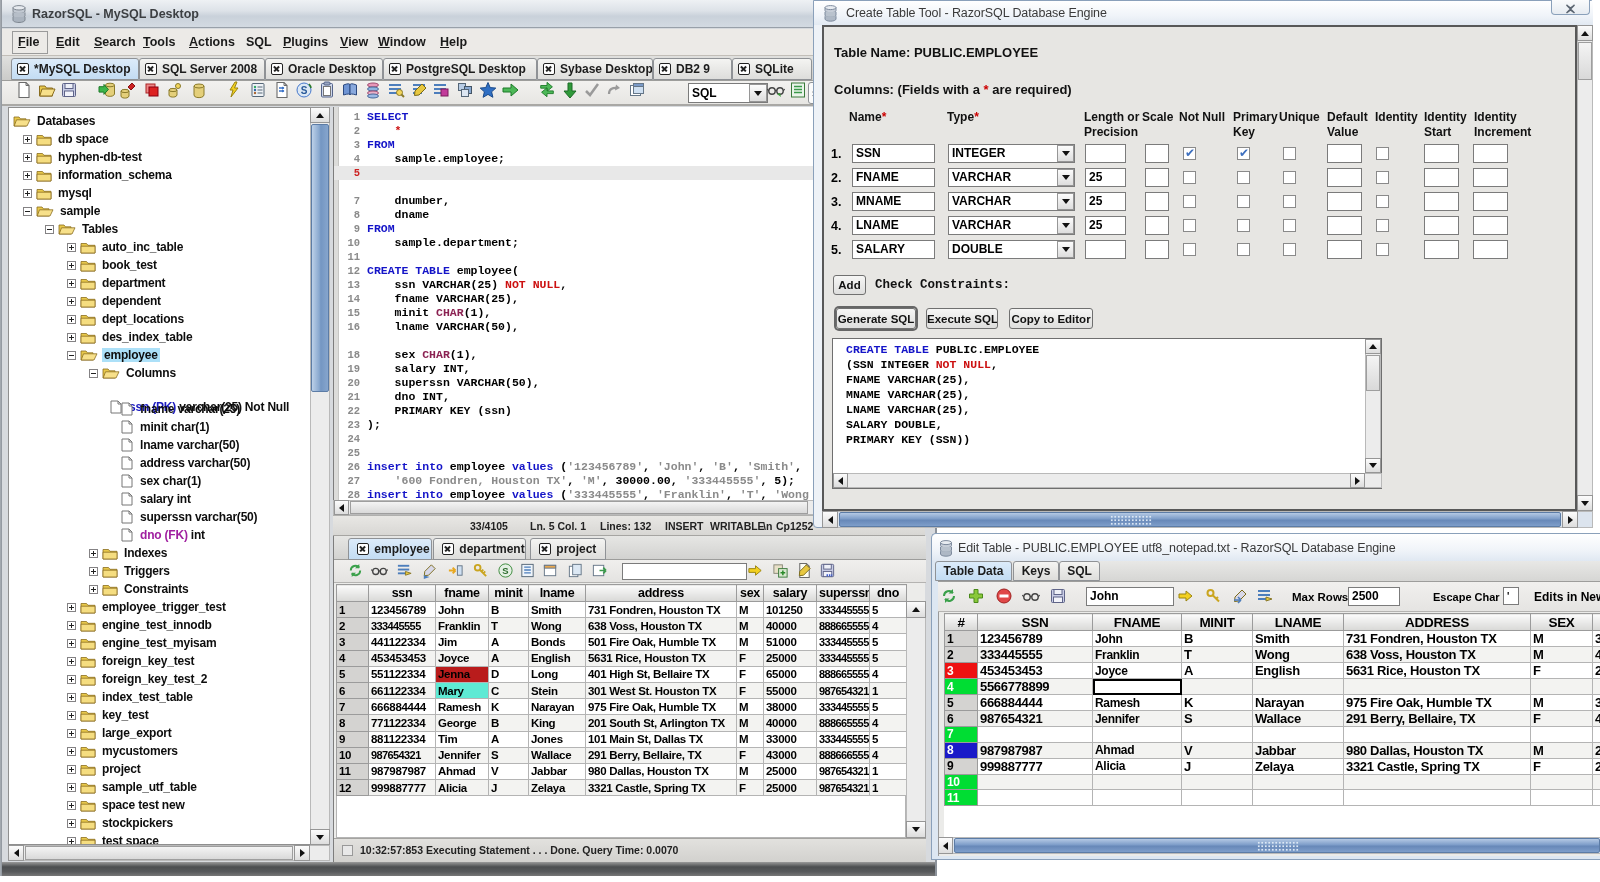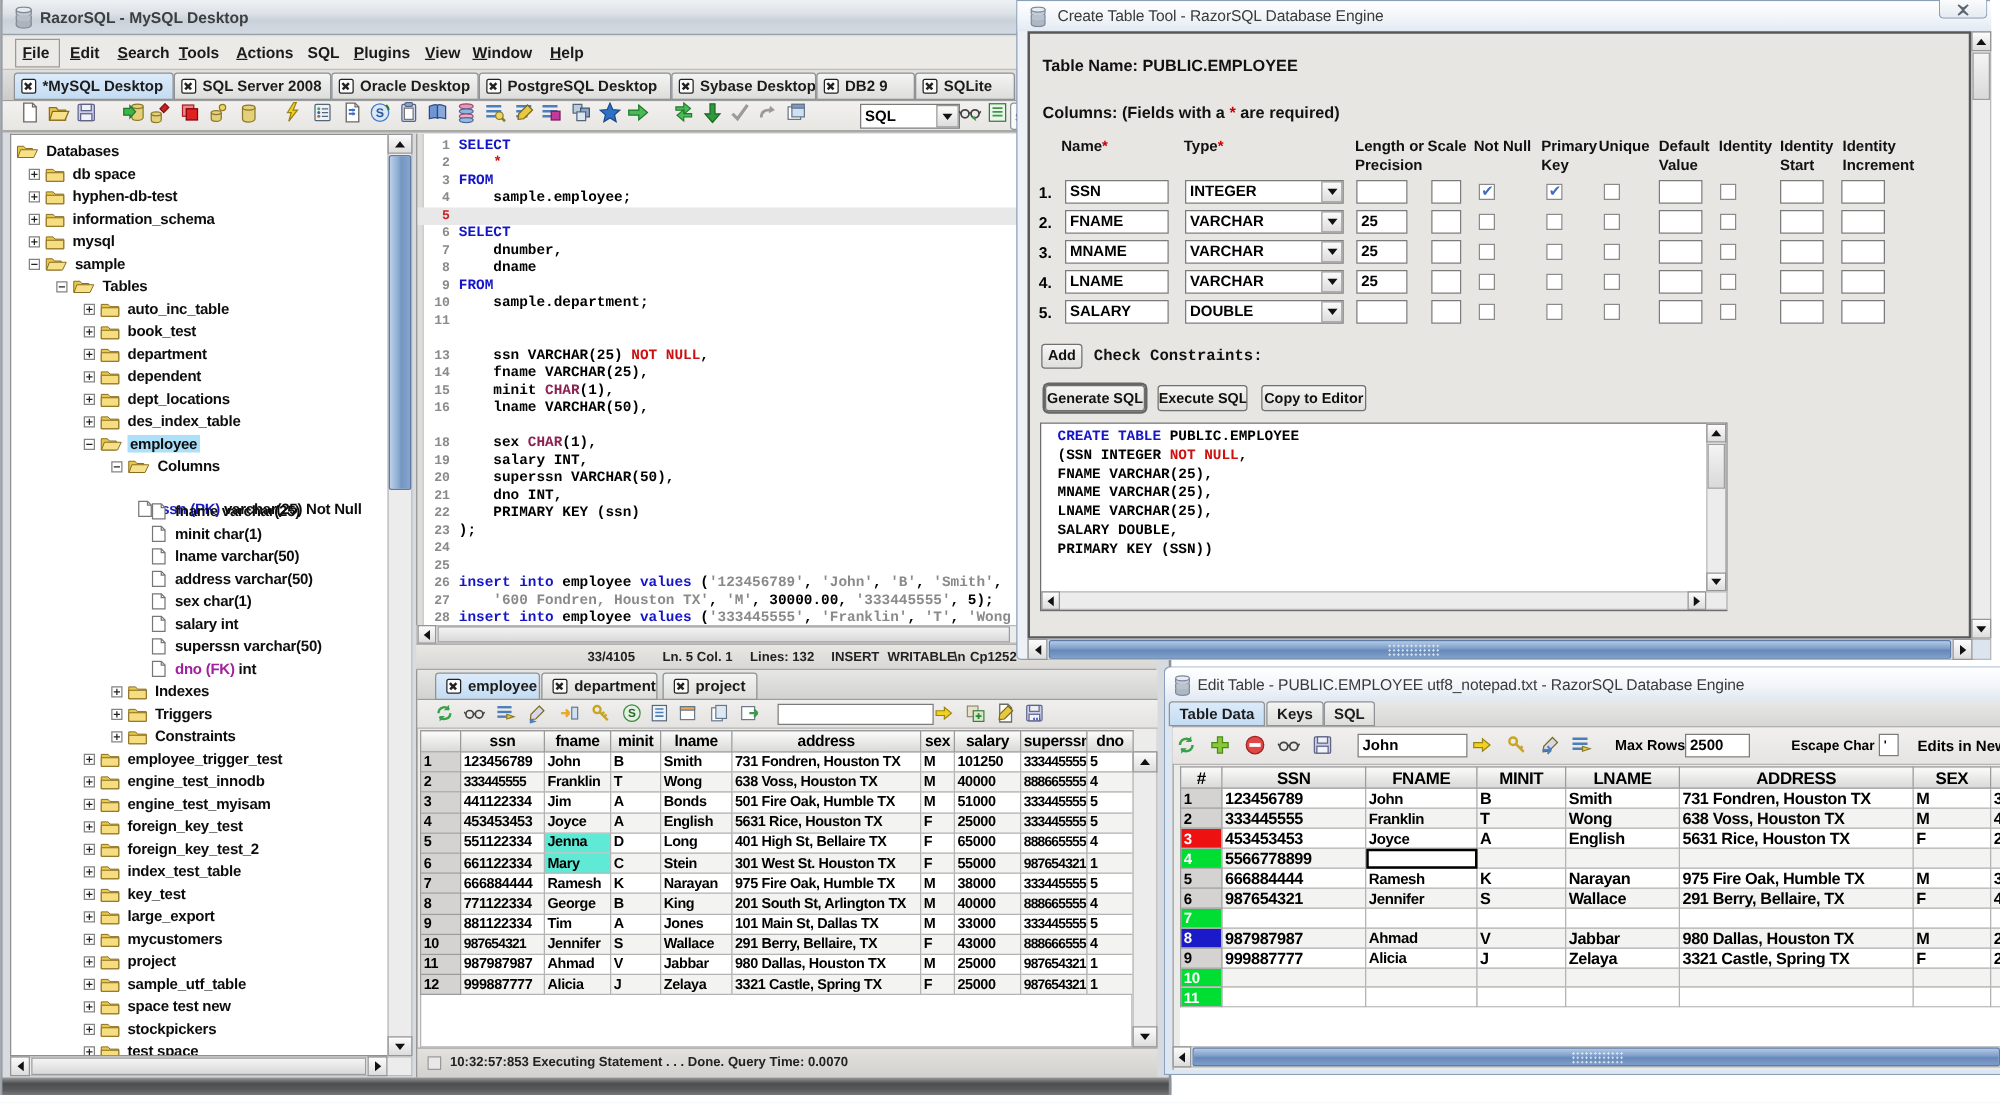--- a/index.html
+++ b/index.html
@@ -592,26 +592,26 @@
         <span class="tri-r"></span>
       </div>
 
   <div id="ed" class="abs">
         <div class="abs" style="left:0;top:0;width:5px;height:393px;background:#dcdcda;border-right:1px solid #c6c6c4;"></div>
         <div class="eline" style="top:3px;"><span class="n">1</span><span class="kw">SELECT</span></div>
 <div class="eline" style="top:17px;"><span class="n">2</span>    <span class="red">*</span></div>
 <div class="eline" style="top:31px;"><span class="n">3</span><span class="kw">FROM</span></div>
 <div class="eline" style="top:45px;"><span class="n">4</span>    sample.employee;</div>
 <div class="eline curline" style="top:59px;"><span class="n">5</span></div>
-<div class="eline" style="top:73px;"><span class="n">6</span><span class="kw">SELECT</span></div>
 <div class="eline" style="top:87px;"><span class="n">7</span>    dnumber,</div>
 <div class="eline" style="top:101px;"><span class="n">8</span>    dname</div>
 <div class="eline" style="top:115px;"><span class="n">9</span><span class="kw">FROM</span></div>
 <div class="eline" style="top:129px;"><span class="n">10</span>    sample.department;</div>
 <div class="eline" style="top:143px;"><span class="n">11</span></div>
+<div class="eline" style="top:157px;"><span class="n">12</span><span class="kw">CREATE TABLE</span> employee(</div>
 <div class="eline" style="top:171px;"><span class="n">13</span>    ssn VARCHAR(25) <span class="red">NOT NULL</span>,</div>
 <div class="eline" style="top:185px;"><span class="n">14</span>    fname VARCHAR(25),</div>
 <div class="eline" style="top:199px;"><span class="n">15</span>    minit <span class="mar">CHAR</span>(1),</div>
 <div class="eline" style="top:213px;"><span class="n">16</span>    lname VARCHAR(50),</div>
 <div class="eline" style="top:241px;"><span class="n">18</span>    sex <span class="mar">CHAR</span>(1),</div>
 <div class="eline" style="top:255px;"><span class="n">19</span>    salary INT,</div>
 <div class="eline" style="top:269px;"><span class="n">20</span>    superssn VARCHAR(50),</div>
 <div class="eline" style="top:283px;"><span class="n">21</span>    dno INT,</div>
 <div class="eline" style="top:297px;"><span class="n">22</span>    PRIMARY KEY (ssn)</div>
 <div class="eline" style="top:311px;"><span class="n">23</span>);</div>
@@ -783,21 +783,21 @@
               <td style="background:#f3f3f1">English</td>
               <td style="background:#f3f3f1">5631 Rice, Houston TX</td>
               <td style="background:#f3f3f1">F</td>
               <td style="background:#f3f3f1">25000</td>
               <td style="background:#f3f3f1;font-size:11px;letter-spacing:-0.6px;">333445555</td>
               <td style="background:#f3f3f1">5</td>
             </tr>
             <tr style="height:16.2px;">
               <td class="rn" style="font-size:11.5px;">5</td>
               <td style="background:#ffffff">551122334</td>
-              <td style="background:#5eead4">Jenna</td>
+              <td style="background:#b91c1c">Jenna</td>
               <td style="background:#ffffff">D</td>
               <td style="background:#ffffff">Long</td>
               <td style="background:#ffffff">401 High St, Bellaire TX</td>
               <td style="background:#ffffff">F</td>
               <td style="background:#ffffff">65000</td>
               <td style="background:#ffffff;font-size:11px;letter-spacing:-0.6px;">888665555</td>
               <td style="background:#ffffff">4</td>
             </tr>
             <tr style="height:16.2px;">
               <td class="rn" style="font-size:11.5px;">6</td>

